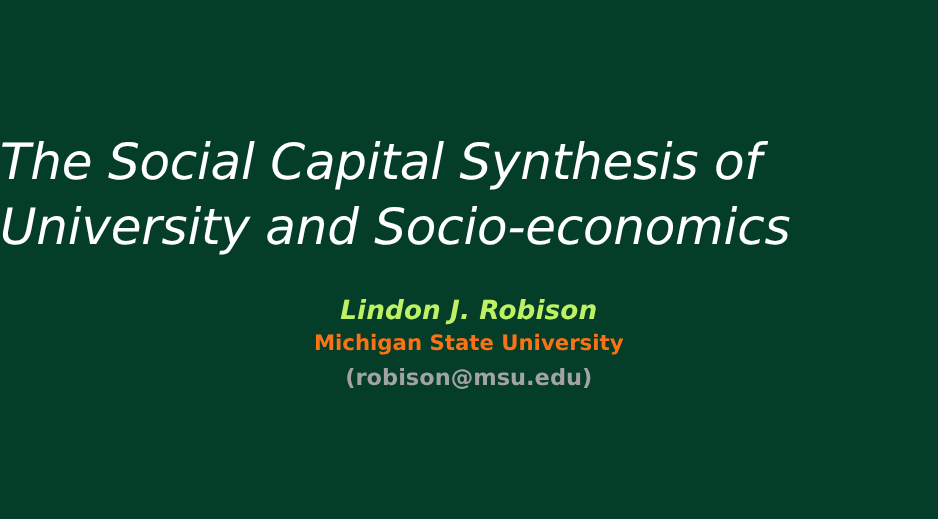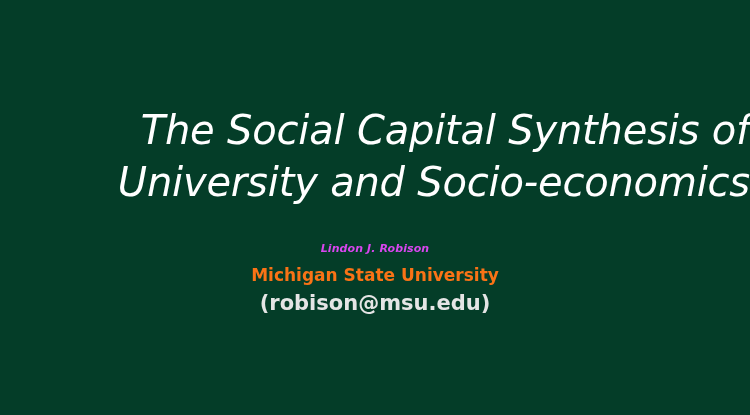--- a/index.html
+++ b/index.html
@@ -14,21 +14,21 @@
     background: #043d28;
     overflow: hidden;
     font-family: "DejaVu Sans", sans-serif;
     -webkit-font-smoothing: antialiased;
   }
   .title-block {
     position: absolute;
     left: 0;
     right: 0;
     top: 104px;
-    text-align: right;
+    text-align: left;
   }
   .title-line {
     display: block;
     color: #ffffff;
     font-family: "DejaVu Sans", sans-serif;
     font-style: italic;
     font-weight: 400;
     font-size: 40px;
     line-height: 52px;
     letter-spacing: -0.2px;
@@ -36,44 +36,44 @@
   }
   .author-block {
     position: absolute;
     left: 0;
     right: 0;
     top: 236px;
     text-align: center;
   }
   .author-name {
     display: block;
-    color: #d946ef;
+    color: #bef264;
     font-family: "DejaVu Sans", sans-serif;
     font-style: italic;
     font-weight: bold;
-    font-size: 11px;
+    font-size: 21px;
     line-height: 25px;
     letter-spacing: 0.1px;
   }
   .affiliation {
     display: block;
     color: #f97316;
     font-family: "DejaVu Sans", sans-serif;
     font-weight: bold;
     font-style: normal;
     font-size: 17px;
     line-height: 28px;
   }
   .contact {
     display: block;
-    color: #e5e5e5;
+    color: #a3a3a3;
     font-family: "DejaVu Sans", sans-serif;
     font-weight: bold;
     font-style: normal;
-    font-size: 21px;
+    font-size: 18px;
     line-height: 28px;
   }
 </style>
 </head>
 <body>
 
 <div class="slide">
 
   <div class="title-block">
     <span class="title-line">The Social Capital Synthesis of</span>

